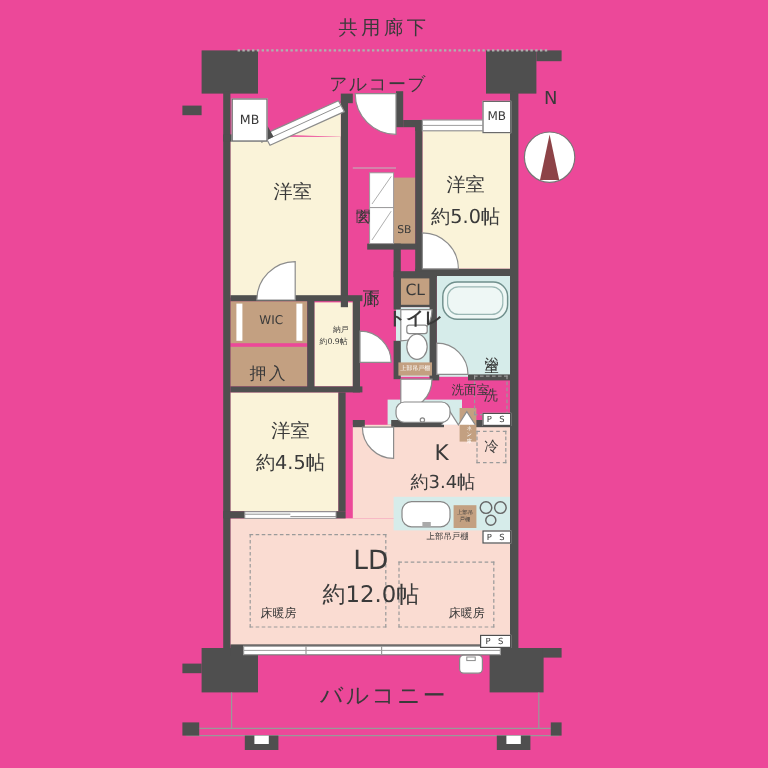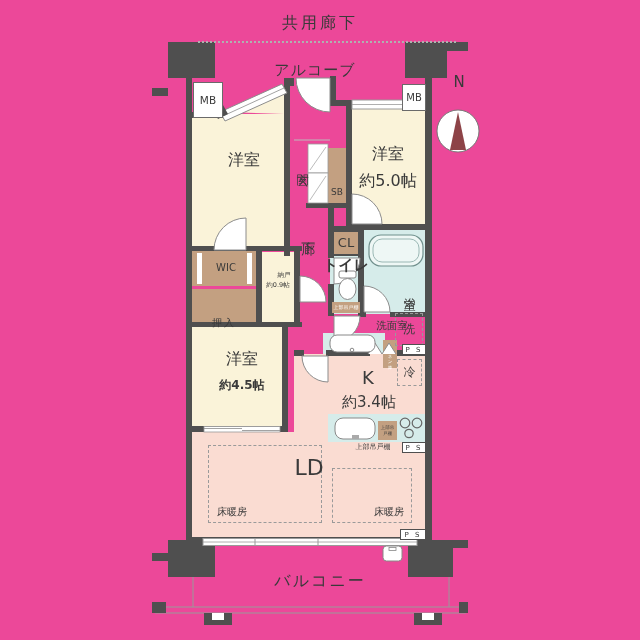--- a/index.html
+++ b/index.html
@@ -214,39 +214,40 @@
   <div class="lbl" style="left:395px;top:315px;width:28px;height:29px;font-size:12px;">洗</div>
   <div class="lbl vert" style="left:384px;top:341px;width:12px;height:26px;font-size:4.5px;color:#fff;letter-spacing:0;">リネン庫</div>
   <div class="lbl" style="left:397px;top:361px;width:25px;height:23px;font-size:12px;">冷</div>
 
   <div class="lbl" style="left:353px;top:366px;width:30px;height:24px;font-size:18px;">K</div>
   <div class="lbl" style="left:337px;top:392px;width:64px;height:20px;font-size:15px;">約3.4帖</div>
   <div class="lbl tinywrap" style="left:379px;top:422px;width:17px;height:17px;font-size:4.5px;color:#3a3a3a;line-height:1.3;">上部吊戸棚</div>
   <div class="lbl" style="left:342px;top:443px;width:62px;height:10px;font-size:7px;">上部吊戸棚</div>
 
   <div class="lbl" style="left:202px;top:257px;width:48px;height:22px;font-size:10px;">WIC</div>
-  <div class="lbl" style="left:196px;top:312px;width:56px;height:22px;font-size:10px;letter-spacing:2px;text-align:center;">押入</div>
+  <div class="lbl" style="left:196px;top:302px;width:56px;height:22px;font-size:14px;letter-spacing:2px;text-align:center;">押入</div>
   <div class="lbl" style="left:244px;top:271px;width:48px;height:10px;font-size:6.5px;margin-left:16px;">納戸</div>
   <div class="lbl" style="left:262px;top:281px;width:32px;height:10px;font-size:6.5px;">約0.9帖</div>
 
   <div class="lbl" style="left:214px;top:150px;width:60px;height:20px;font-size:16px;">洋室</div>
   <div class="lbl" style="left:359px;top:144px;width:58px;height:20px;font-size:16px;">洋室</div>
   <div class="lbl" style="left:350px;top:171px;width:76px;height:20px;font-size:16px;">約5.0帖</div>
   <div class="lbl" style="left:212px;top:349px;width:60px;height:20px;font-size:16px;">洋室</div>
-  <div class="lbl" style="left:200px;top:376px;width:84px;height:20px;font-size:12px;font-weight:bold;">約4.5帖</div>
+  <div class="lbl" style="left:200px;top:376px;width:84px;height:20px;font-size:16px;">約4.5帖</div>
 
   <div class="lbl" style="left:283px;top:455px;width:52px;height:26px;font-size:22px;">LD</div>
+  <div class="lbl" style="left:262px;top:485px;width:94px;height:24px;font-size:19px;">約12.0帖</div>
   <div class="lbl" style="left:211px;top:505px;width:42px;height:14px;font-size:10px;">床暖房</div>
   <div class="lbl" style="left:368px;top:505px;width:42px;height:14px;font-size:10px;">床暖房</div>
 
   <div class="psbox" style="left:402px;top:344px;width:24px;height:11px;">
       <span>P S</span>
     </div>
   <div class="psbox" style="left:402px;top:442px;width:24px;height:11px;">
       <span>P S</span>
     </div>
   <div class="psbox" style="left:400px;top:529px;width:26px;height:11px;">
       <span>P S</span>
     </div>
 
-  <div class="lbl" style="left:258px;top:571px;width:124px;height:20px;font-size:16px;letter-spacing:2px;">バルコニー</div>
+  <div class="lbl" style="left:258px;top:571px;width:124px;height:20px;font-size:19px;letter-spacing:2px;">バルコニー</div>
 
 </div>
 
 </body></html>

